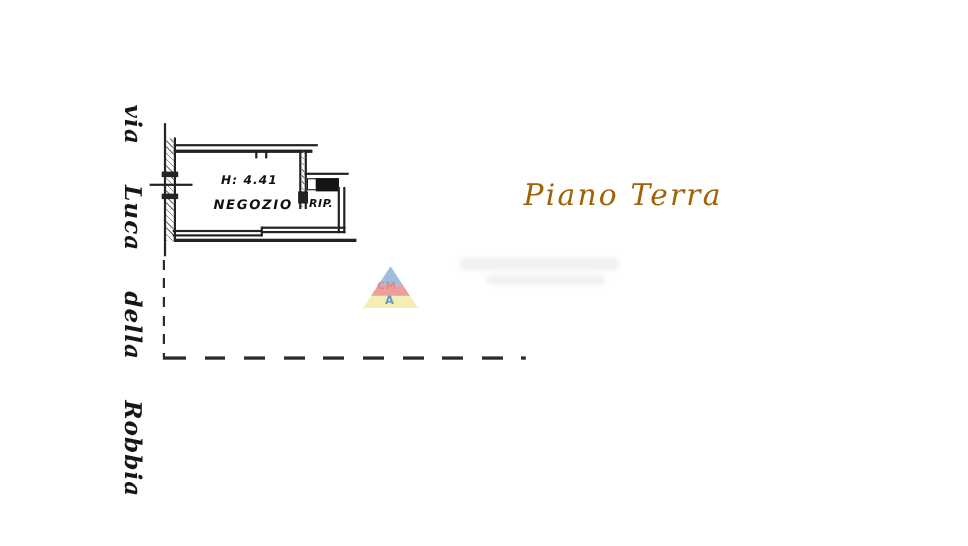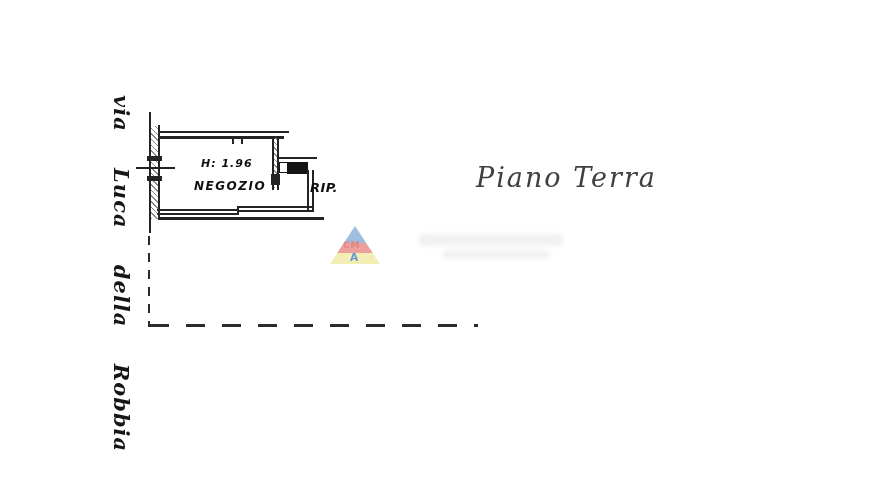--- a/index.html
+++ b/index.html
@@ -22,34 +22,34 @@
   }
   .street{
     position:absolute;left:134px;top:95px;width:306px;
     transform:rotate(90deg);transform-origin:0 0;
     font-family:"DejaVu Serif",serif;font-style:italic;font-weight:bold;
     font-size:21px;color:#161616;letter-spacing:1px;word-spacing:28px;white-space:nowrap;
   }
   .floor-title{
     position:absolute;left:476px;top:162px;
     font-family:"DejaVu Serif",serif;font-style:italic;
-    font-size:27px;color:#404040;letter-spacing:2px;white-space:nowrap;
+    font-size:27px;color:#a16207;letter-spacing:2px;white-space:nowrap;
   }
   .plan-label{
     position:absolute;color:#111;font-weight:bold;font-style:italic;white-space:nowrap;
   }
   .lbl-height{left:201px;top:157px;font-size:11px;letter-spacing:1px;}
   .lbl-shop{left:194px;top:179px;font-size:12px;letter-spacing:1.5px;}
-  .lbl-storage{left:281px;top:180px;font-size:13px;letter-spacing:0.5px;margin-left:29px;}
+  .lbl-storage{left:281px;top:180px;font-size:10px;letter-spacing:0.5px;}
   .fixture-outline{
     position:absolute;left:279px;top:162px;width:27px;height:9px;
     border:1.5px solid #141414;background:#fff;
   }
   .fixture-fill{position:absolute;left:287px;top:162px;width:21px;height:12px;background:#141414;}
-  .wm{position:absolute;left:330px;top:226px;width:50px;height:38px;opacity:.85;}
+  .wm{position:absolute;left:330px;top:242px;width:50px;height:38px;opacity:.85;}
   .wm-tri{
     position:absolute;inset:0;
     clip-path:polygon(50% 0,100% 100%,0 100%);
   }
   .wm-band{position:absolute;left:0;width:100%;}
   .wm-letters-mid{
     position:absolute;left:13px;top:14px;font-size:9px;font-weight:bold;
     letter-spacing:1px;opacity:.85;
   }
   .wm-letter-bottom{
@@ -94,21 +94,21 @@
   <div class="ln" style="left:157px;top:213px;width:81px;height:2px;"></div>
   <div class="ln" style="left:237px;top:206px;width:2px;height:9px;"></div>
   <div class="ln" style="left:238px;top:206px;width:76px;height:2px;"></div>
   <div class="ln" style="left:238px;top:209.5px;width:76px;height:2px;"></div>
 
   <div class="ln" style="left:158px;top:217px;width:166px;height:2.5px;"></div>
 
   <div class="dash-v" style="left:148px;top:236px;height:91px;"></div>
   <div class="dash-h" style="left:150px;top:324px;width:328px;"></div>
 
-  <div class="plan-label lbl-height">H: 1.96</div>
+  <div class="plan-label lbl-height">H: 4.41</div>
   <div class="plan-label lbl-shop">NEGOZIO</div>
   <div class="plan-label lbl-storage">RIP.</div>
 
   <div class="floor-title">Piano Terra</div>
 
   <div class="wm">
     <div class="wm-tri">
       <div class="wm-band" style="top: 0px; height: 17px; background: rgb(143, 179, 217);"></div>
       <div class="wm-band" style="top: 17px; height: 10px; background: rgb(232, 144, 141);"></div>
       <div class="wm-band" style="top: 27px; height: 11px; background: rgb(242, 236, 166);"></div>

